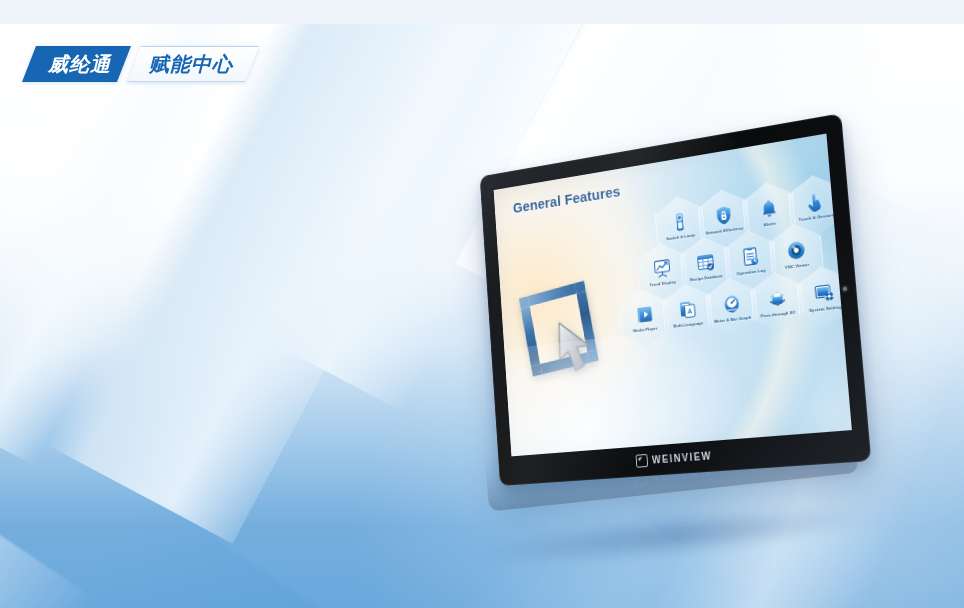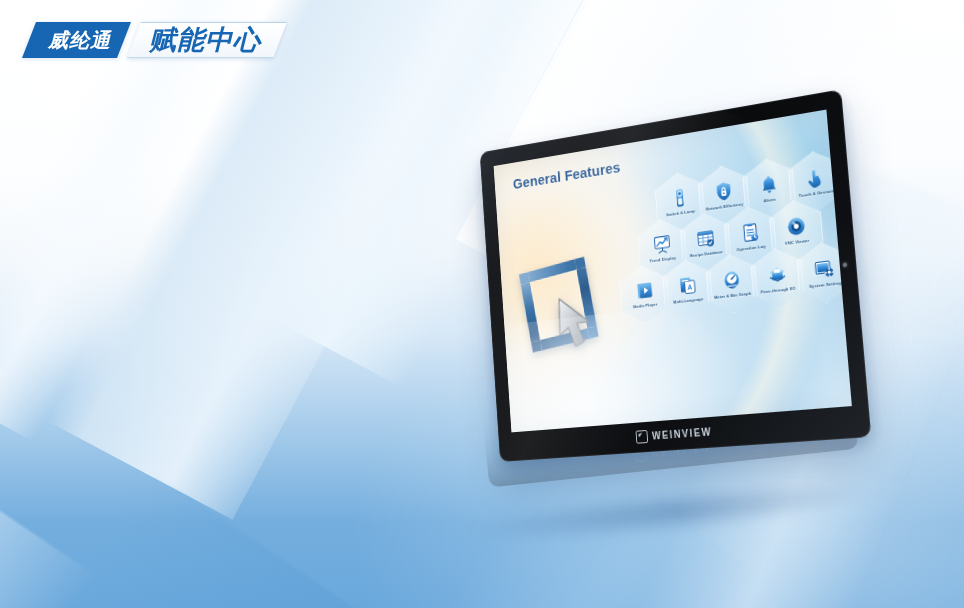--- a/index.html
+++ b/index.html
@@ -4,21 +4,21 @@
 <style>
   * { margin:0; padding:0; box-sizing:border-box; }
   html,body { width:964px; height:608px; overflow:hidden; }
   body {
     font-family:"Liberation Sans","DejaVu Sans",sans-serif;
     position:relative;
     background:#eef4fa;
   }
 
   
-  #stage { position:absolute; inset:0; overflow:hidden; }
+  #stage { position:absolute; inset:0; overflow:hidden;margin-top:24px; }
 
   .bg-base{
     position:absolute; inset:0;
     background:
       linear-gradient(180deg,
         #ffffff 0%,
         #fbfdff 26%,
         #eef5fb 42%,
         #d7e8f7 55%,
         #a8cdeb 70%,
@@ -103,21 +103,21 @@
     font-size:20px; font-weight:700; letter-spacing:1px;
     font-style:italic;
     clip-path:polygon(14px 0, 100% 0, calc(100% - 14px) 100%, 0 100%);
     margin-right:-4px;
   }
   .badge-r{
     background:linear-gradient(180deg,#ffffff,#f2f7fc);
     color:#1766b3;
     display:flex; align-items:center;
     padding:0 26px 0 22px;
-    font-size:27px; font-weight:700; letter-spacing:1px;
+    font-size:20px; font-weight:700; letter-spacing:1px;
     font-style:italic;
     clip-path:polygon(14px 0, 100% 0, calc(100% - 14px) 100%, 0 100%);
     border-top:1px solid rgba(23,102,179,.25);
     border-bottom:1px solid rgba(23,102,179,.25);
   }
 
   
   .headline{
     position:absolute; left:48px; top:252px;
     color:#1a63ad;

